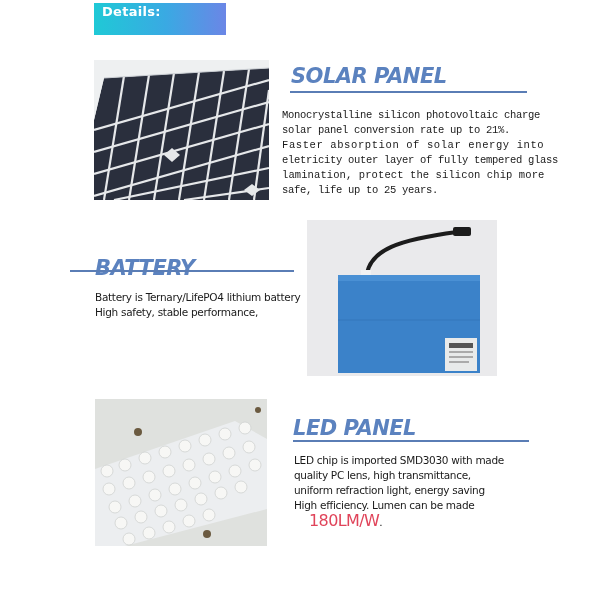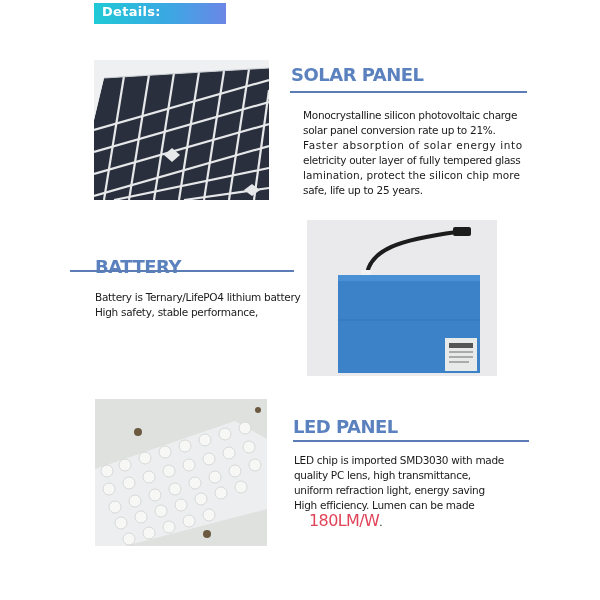--- a/index.html
+++ b/index.html
@@ -1,30 +1,30 @@
 <!DOCTYPE html>
 <html><head>
 <meta charset="utf-8">
 <style>
   html, body { margin:0; padding:0; }
   body {
     width:600px; height:600px; background:#ffffff; position:relative; overflow:hidden;
     font-family:"Liberation Sans", sans-serif; color:#222;
   }
   .banner {
-    position:absolute; left:94px; top:3px; width:132px; height:21px;
+    position:absolute; left:94px; top:3px; width:132px; height:32px;
     background:linear-gradient(90deg,#1fc9d6 0%,#3aa9e3 55%,#6b86e6 100%);
   }
   .banner span {
     position:absolute; left:8px; top:1px; color:#ffffff; font-weight:bold; font-size:13px;
     font-family:"DejaVu Sans", sans-serif; letter-spacing:0.3px;
   }
   .heading {
-    position:absolute; color:#5b82bf; font-weight:bold; font-size:18px;
-    font-family:"DejaVu Sans", sans-serif; letter-spacing:-0.5px;
+    position:absolute; color:#5b82bf; font-weight:bold; font-size:21px;
+    font-family:"DejaVu Sans", sans-serif; letter-spacing:-0.5px;font-style:italic;
   }
   .rule { position:absolute; height:2px; background:#5a7db5; }
   .para {
     position:absolute; font-size:10.5px; line-height:15px; color:#1a1a1a;
     font-family:"DejaVu Sans", sans-serif; letter-spacing:-0.3px;
   }
   .para p { margin:0; white-space:nowrap; }
   .highlight { color:#e0445a; font-size:16px; letter-spacing:-0.6px;margin-left:15px; }
   .photo { position:absolute; overflow:hidden; }
 
@@ -68,21 +68,21 @@
       <polygon points="70,95 78,88 86,95 78,102" fill="#e6e8ea"></polygon>
       <polygon points="150,130 158,124 166,130 158,136" fill="#e6e8ea"></polygon>
       <polygon points="0,0 175,0 175,8 10,18 0,60" fill="#eef0f1"></polygon>
       <line x1="10" y1="18" x2="175" y2="8" stroke="#c9cdd2" stroke-width="1"></line>
     </g>
   </svg>
 </div>
 
 <div class="heading" style="left:291px; top:64px;">SOLAR PANEL</div>
 <div class="rule" style="left:290px; top:91px; width:237px;"></div>
-<div class="para" style="left:303px; top:108px;">
+<div class="para" style="left:282px; top:108px;font-family:Liberation Mono, monospace;">
   <p>Monocrystalline silicon photovoltaic charge</p>
   <p>solar panel conversion rate up to 21%.</p>
   <p style="letter-spacing:0.6px;">Faster absorption of solar energy into</p>
   <p>eletricity outer layer of fully tempered glass</p>
   <p style="letter-spacing:0.1px;">lamination, protect the silicon chip more</p>
   <p>safe, life up to 25 years.</p>
 </div>
 
 <div class="heading" style="left:95px; top:256px;">BATTERY</div>
 <div class="rule" style="left:70px; top:270px; width:224px;"></div>

